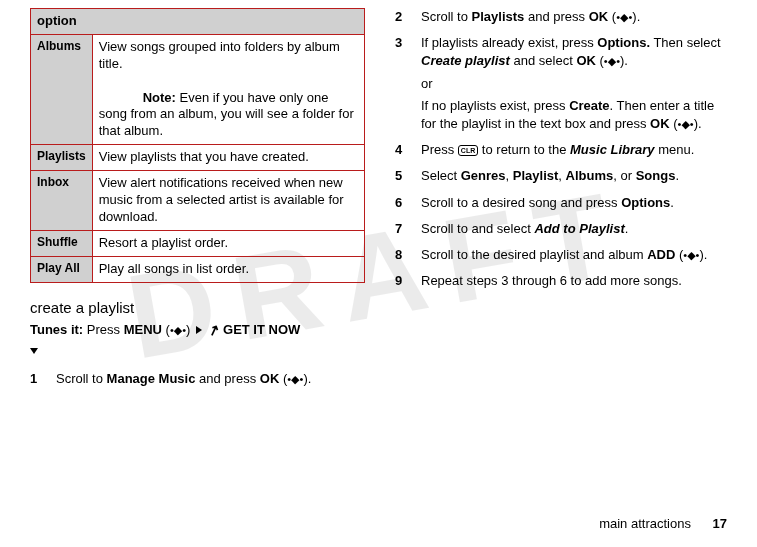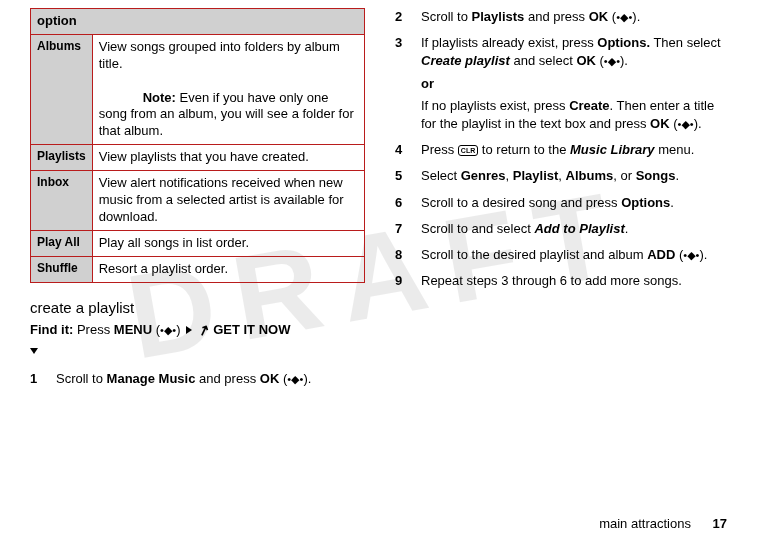--- a/index.html
+++ b/index.html
@@ -144,21 +144,21 @@
     vertical-align: middle;
   }
 
   .footer {
     position: absolute;
     bottom: 16px;
     right: 30px;
     font-size: 13px;
   }
   .footer .pg { font-weight: bold; margin-left: 18px; }
-  .or-line { font-weight: bold; margin: 4px 0 4px 0; }
+  .or-line { font-weight: normal; margin: 4px 0 4px 0; }
 </style>
 </head>
 <body>
 
 <div class="watermark">DRAFT</div>
 
 <div class="page">
   <div class="col col-left">
 
     <table class="opts">
@@ -175,34 +175,34 @@
       </tr>
       <tr>
         <th class="rowhead">Playlists</th>
         <td>View playlists that you have created.</td>
       </tr>
       <tr>
         <th class="rowhead">Inbox</th>
         <td>View alert notifications received when new music from a selected artist is available for download.</td>
       </tr>
       <tr>
+        <th class="rowhead">Shuffle</th>
+        <td>Resort a playlist order.</td>
+      </tr>
+      <tr>
         <th class="rowhead">Play All</th>
         <td>Play all songs in list order.</td>
       </tr>
-      <tr>
-        <th class="rowhead">Shuffle</th>
-        <td>Resort a playlist order.</td>
-      </tr>
     </tbody>
       </table>
 
     <h3 class="section">create a playlist</h3>
 
     <p class="findit">
-      <span class="b">Find it:</span>
+      <span class="b">Tunes it:</span>
       <span>Press</span>
       <span class="b">MENU</span>
       (<span class="dot">•◆•</span>)
       <span class="tri"></span>
       <span class="arrow-icon">↗</span>
       <span class="b">GET IT NOW</span><br>
       <span class="tri-down"></span>
     </p>
 
     <ol class="steps">

